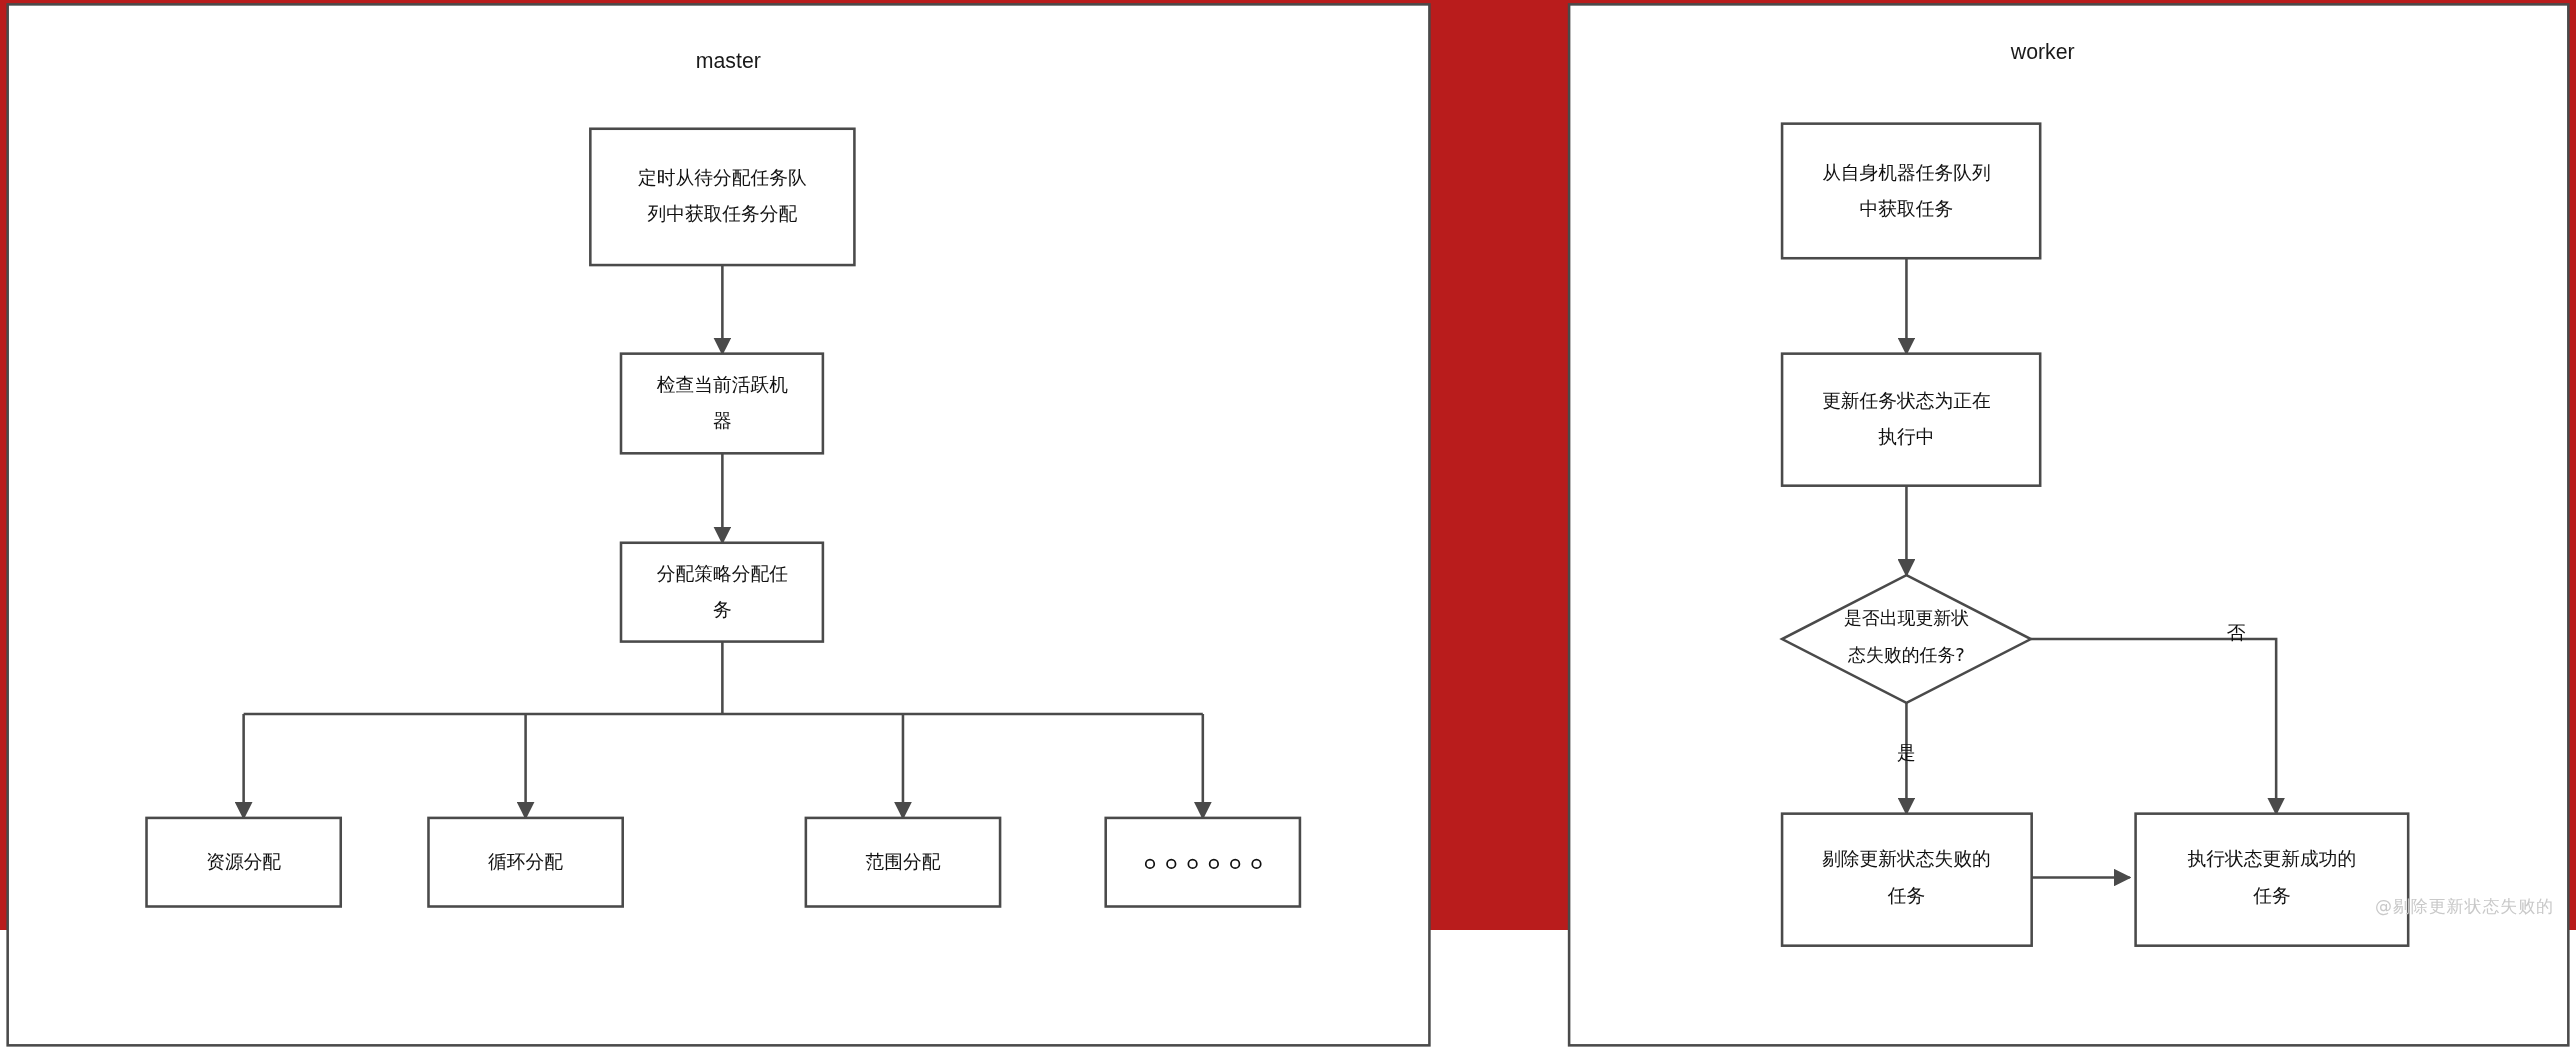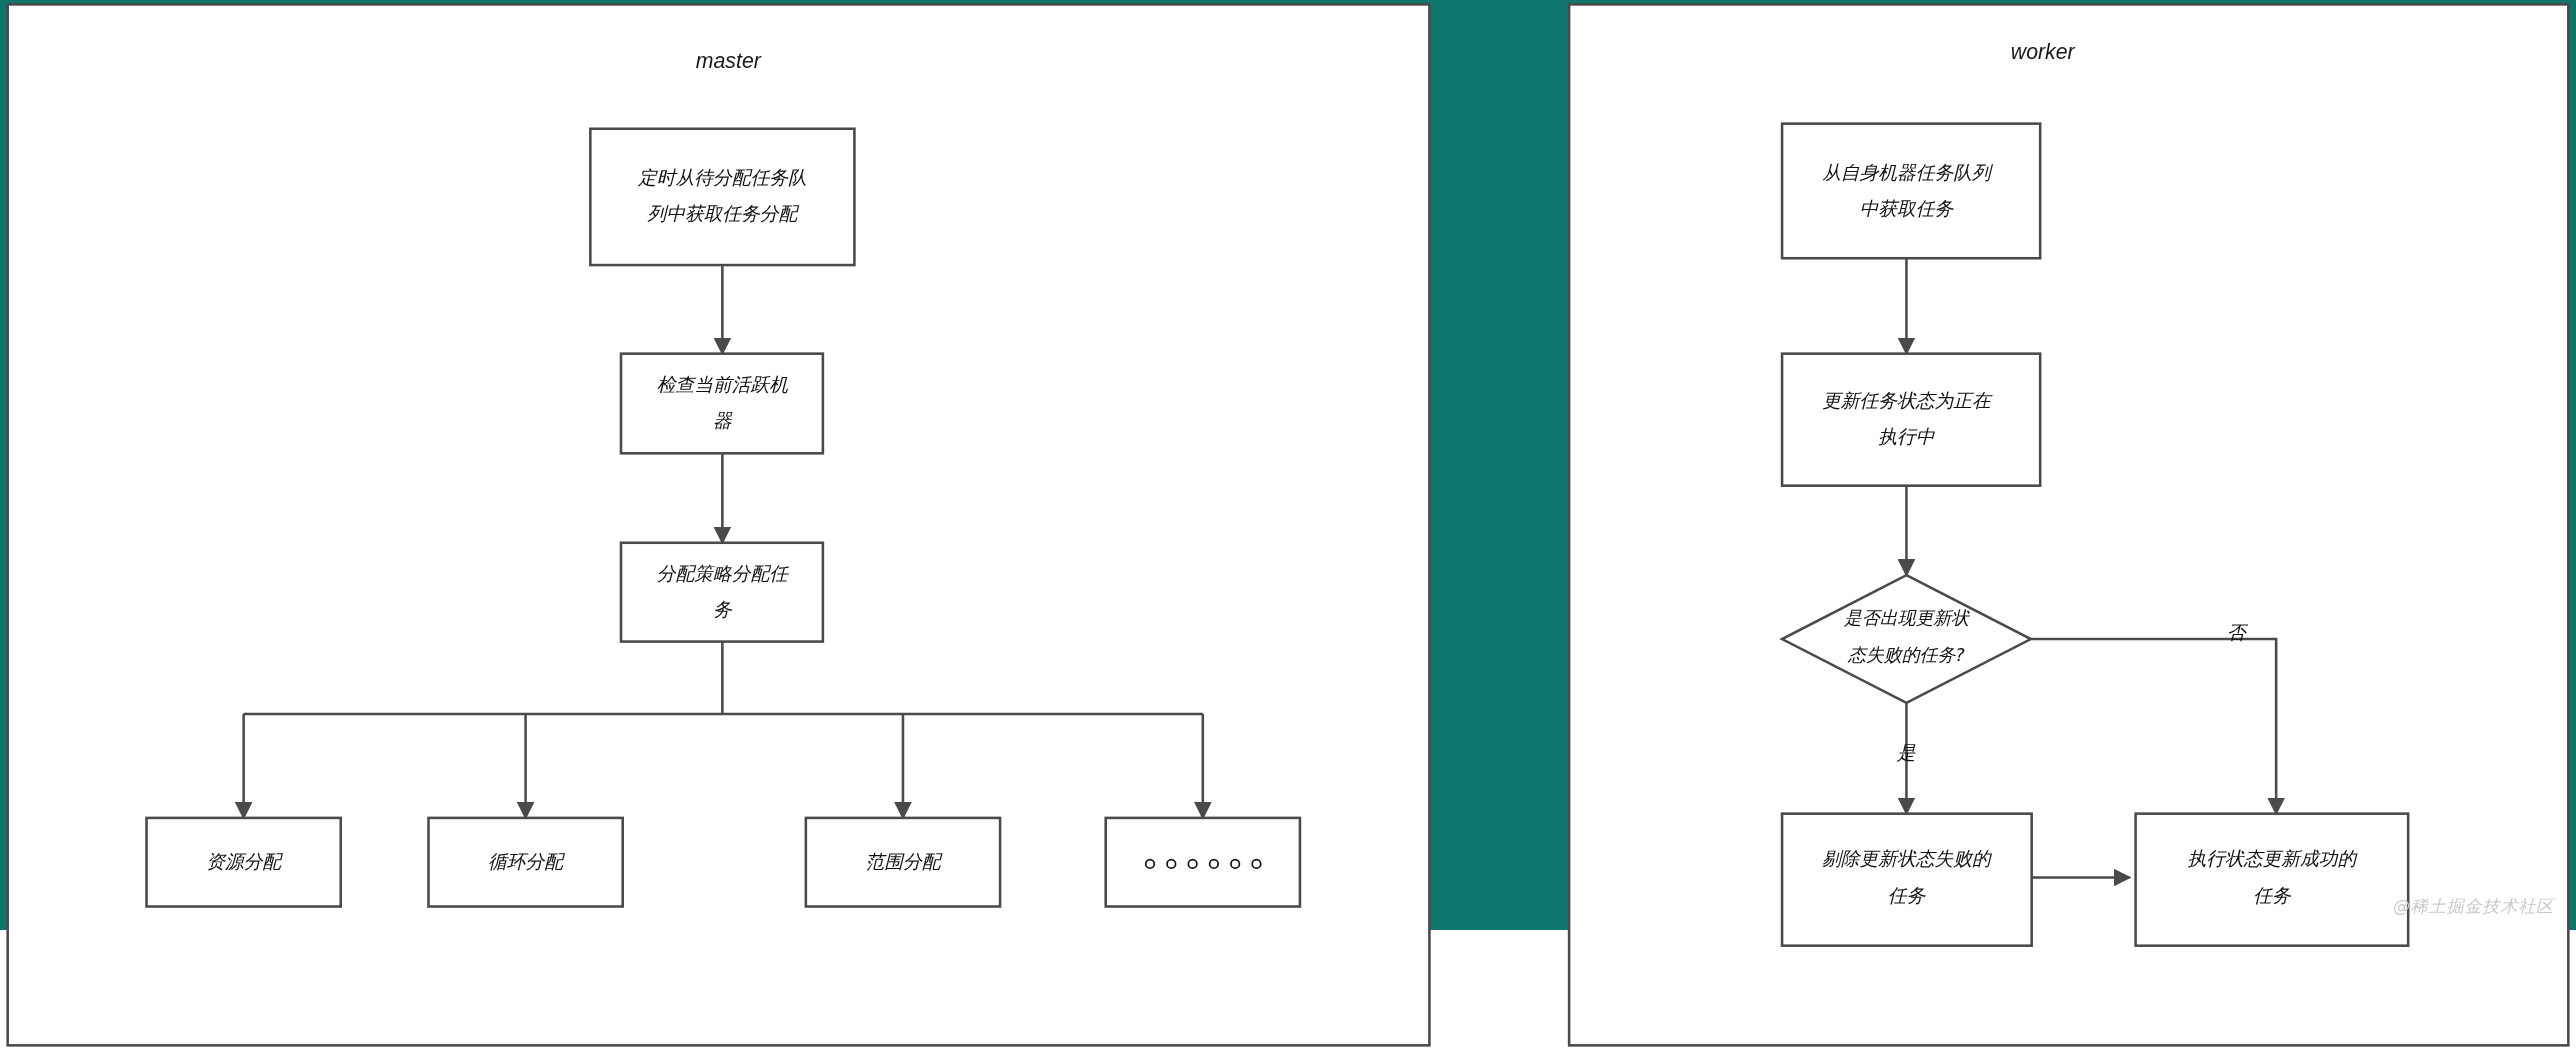--- a/index.html
+++ b/index.html
@@ -10,22 +10,21 @@
   body {
     width: 2576px;
     height: 1054px;
     font-family: "Liberation Sans", "DejaVu Sans", sans-serif;
     overflow: hidden;
   }
   #canvas {
     position: relative;
     width: 2576px;
     height: 930px;
-    background: #0f766e;
-    font-style: italic;
+    background: #b91c1c;
   }
   svg.flow {
     position: absolute;
     top: 0;
     left: 0;
     width: 2576px;
     height: 1054px;
   }
   .panel-rect {
     fill: #ffffff;
@@ -205,16 +204,16 @@
       </g>
 
       <g>
         <rect class="node-rect" x="2507" y="955" width="320" height="155"></rect>
         <text class="node-text" x="2667" y="1009">执行状态更新成功的</text>
         <text class="node-text" x="2667" y="1052">任务</text>
       </g>
     </g>
   </svg>
 
-  <div class="watermark">@稀土掘金技术社区</div>
+  <div class="watermark">@剔除更新状态失败的</div>
 
 </div>
 
 
 </body></html>

